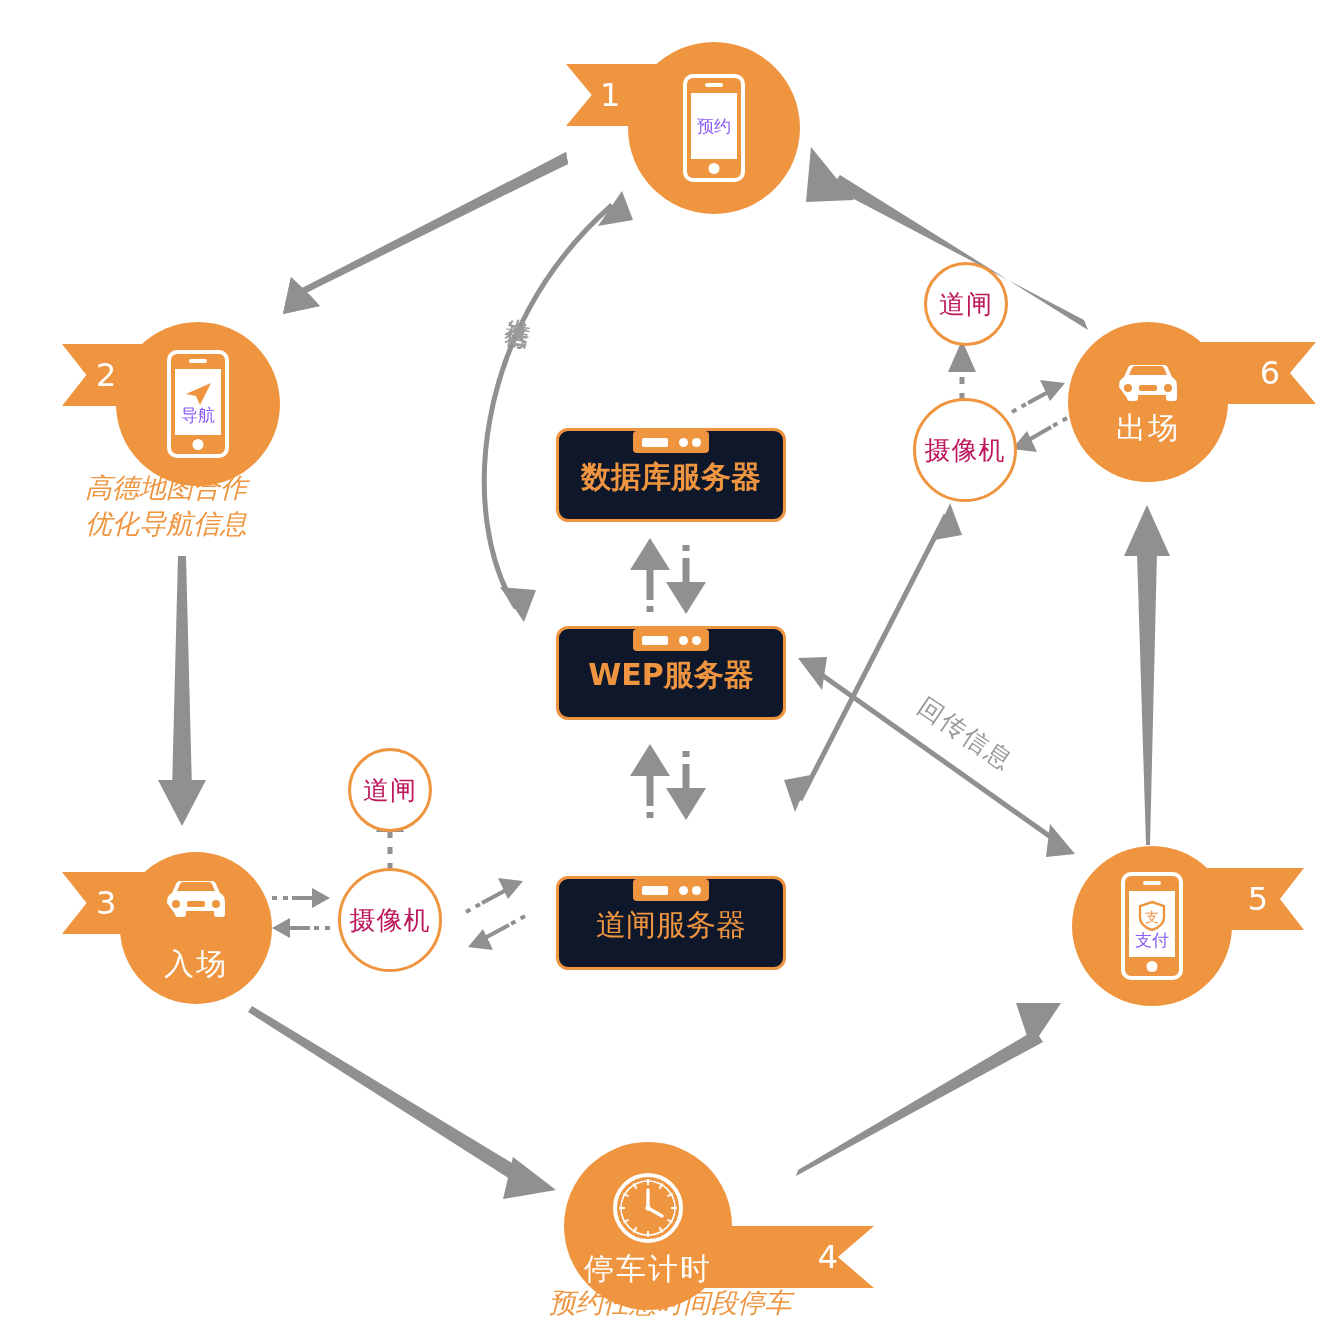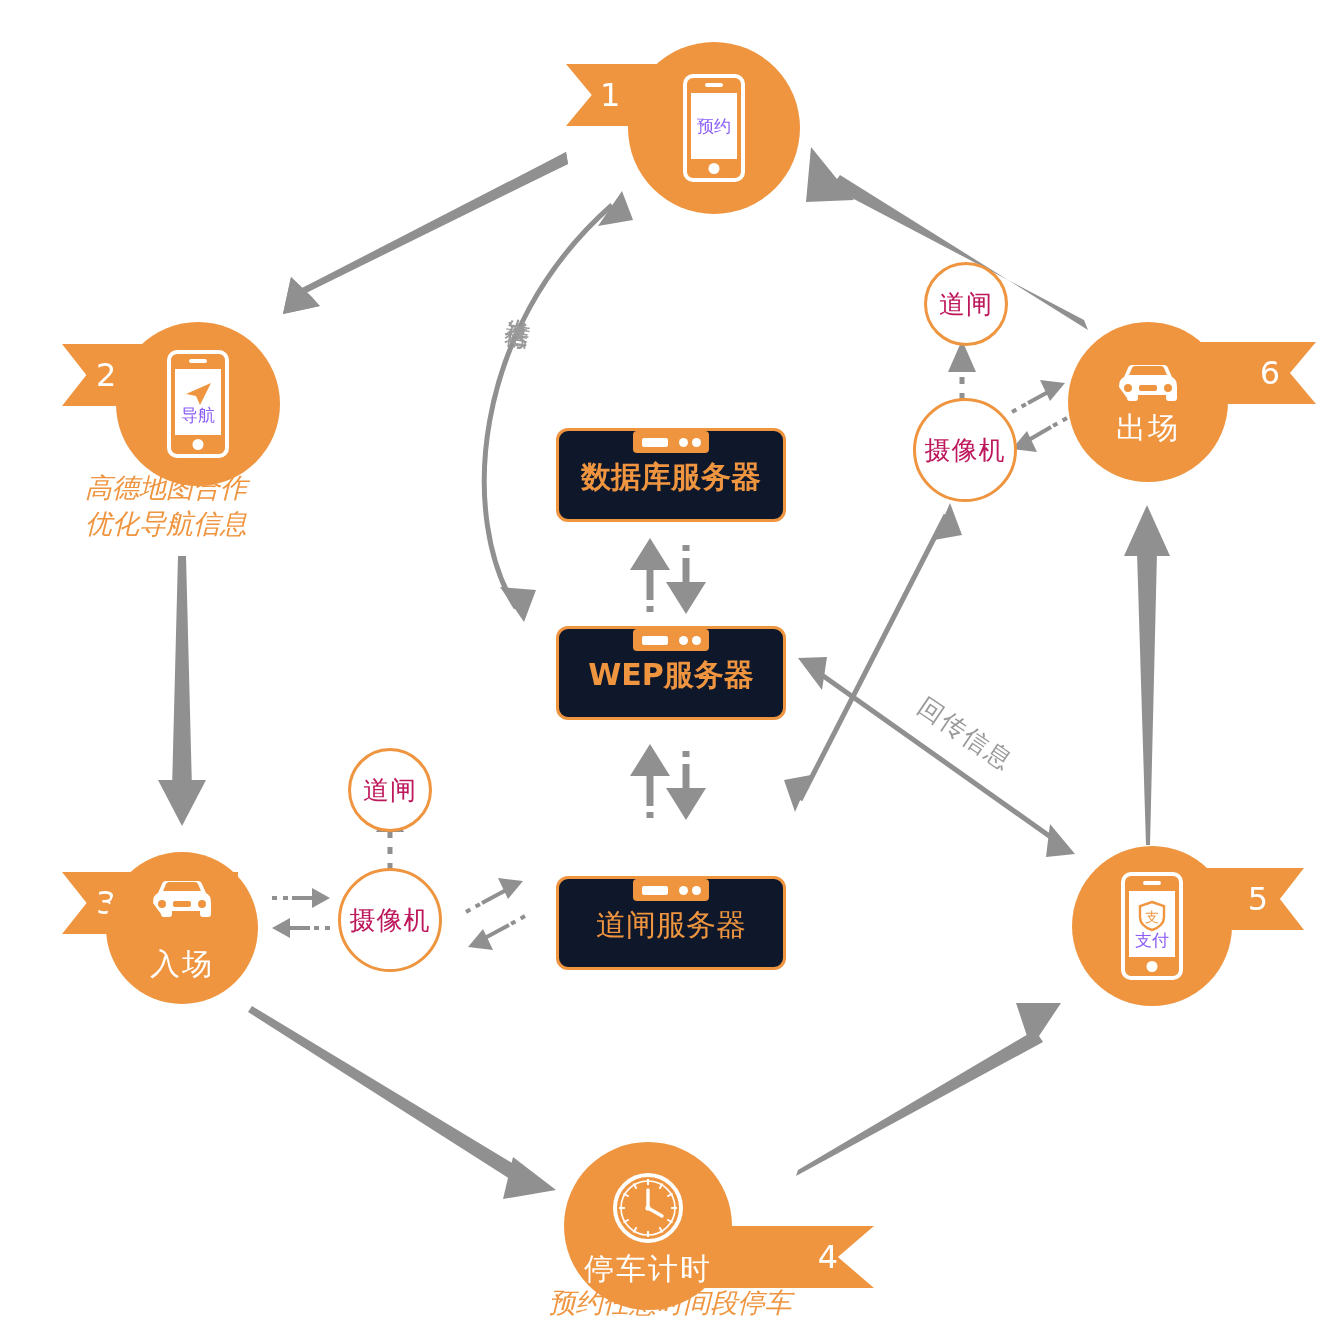--- a/index.html
+++ b/index.html
@@ -226,21 +226,21 @@
   </div>
   <div class="caption" style="left:36px;top:470px;width:260px;">
     <div>高德地图合作</div>
     <div>优化导航信息</div>
   </div>
 
   <div class="node" style="left:62px;top:852px;">
     <div class="ribbon left" style="left:0px;top:20px;width:142px;">
       <span>3</span>
     </div>
-    <div class="disc" style="left:44px;top:0px;width:152px;height:152px;gap:20px;">
+    <div class="disc" style="left:58px;top:0px;width:152px;height:152px;gap:20px;">
       <svg class="caricon" viewBox="0 0 74 46">
         <path d="M8 26 q0-8 5-10 l4-9 q1-3 4-3 h32 q3 0 4 3 l4 9 q5 2 5 10 v11 q0 3-3 3 h-5 q-3 0-3-3 v-3 h-28 v3 q0 3-3 3 h-5 q-3 0-3-3 z" fill="#fff"></path>
         <path d="M18 14 l3-7 q1-2 3-2 h26 q2 0 3 2 l3 7 z" fill="#ef9540"></path>
         <circle cx="17" cy="27" r="4" fill="#ef9540"></circle>
         <circle cx="57" cy="27" r="4" fill="#ef9540"></circle>
         <rect x="28" y="24" width="18" height="6" rx="2" fill="#ef9540"></rect>
       </svg>
       <span class="nlabel">入场</span>
     </div>
   </div>

